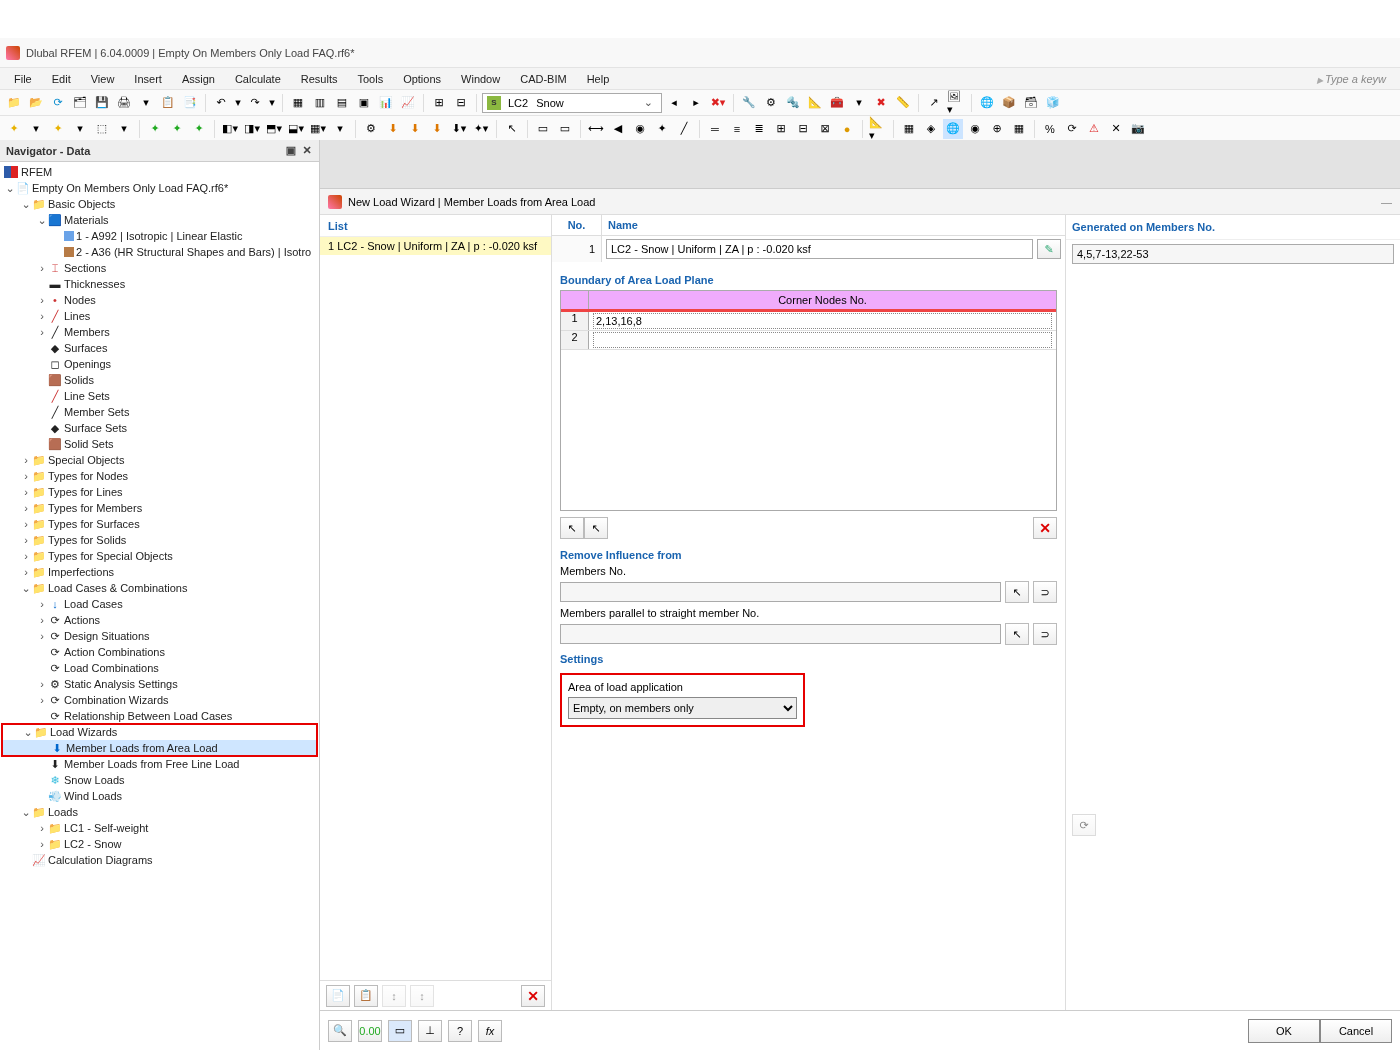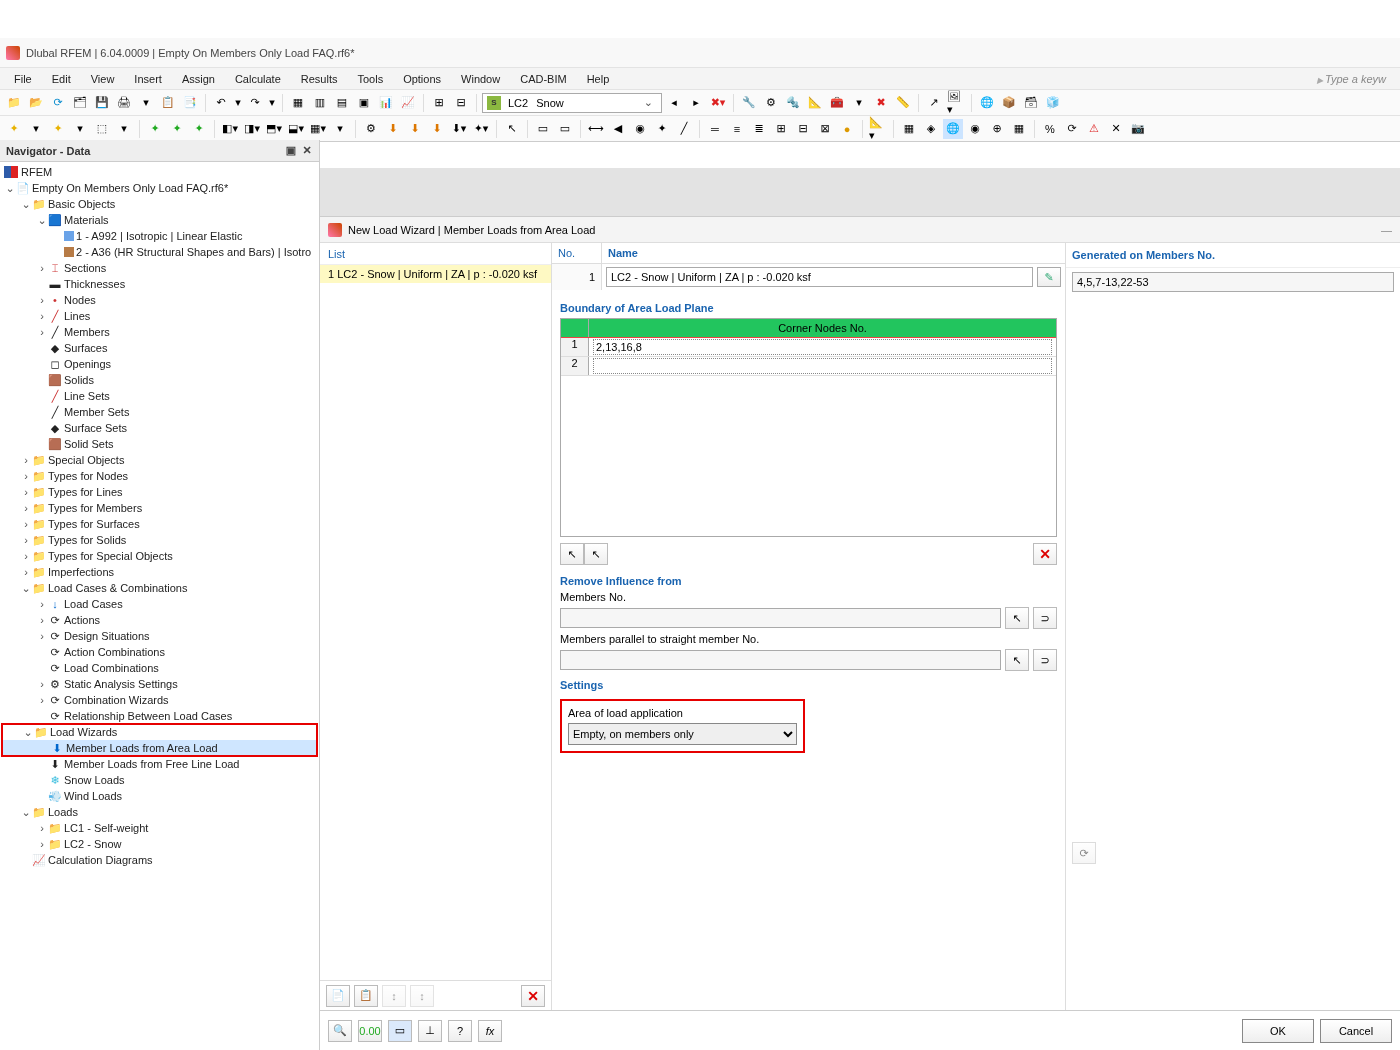--- a/index.html
+++ b/index.html
@@ -35,50 +35,50 @@
 .node .fold { width:14px; height:12px; margin-right:2px; display:inline-flex; align-items:center; justify-content:center;}
 .hl-red { outline:2px solid #e60000; outline-offset:-1px; }
 .sel { background:#cfe6ff;}
 .indent0 { padding-left:4px; }
 .indent1 { padding-left:20px; }
 .indent2 { padding-left:36px; }
 .indent3 { padding-left:52px; }
 .rfemic{width:14px;height:12px;display:inline-block;background:linear-gradient(90deg,#2d5ba9 50%,#d22 50%);}
 
 
-.workarea { flex:1; position:relative; background:#e3e3e3;margin-top:28px;}
+.workarea { flex:1; position:relative; background:#e3e3e3;}
 .dialog { position:absolute; left:0; top:48px; right:0; bottom:0; background:#fff; border-top:1px solid #ccc;}
 .dlg-title { height:26px; background:#f4f4f4; border-bottom:1px solid #ddd; display:flex; align-items:center; padding:0 8px;}
 .dlg-title .logo { width:14px; height:14px; background: linear-gradient(45deg,#f7a,#c40); border-radius:2px; margin-right:6px;}
 .dlg-body { display:flex; height:calc(100% - 26px - 40px);}
 .dlg-left { width:232px; border-right:1px solid #ddd; display:flex; flex-direction:column;}
-.dlg-left-head { height:22px; display:flex; align-items:center; padding:0 8px; color:#1a64b0; font-weight:400; border-bottom:1px solid #eee;}
+.dlg-left-head { height:22px; display:flex; align-items:center; padding:0 8px; color:#1a64b0; font-weight:700; border-bottom:1px solid #eee;}
 .dlg-list { flex:1;}
 .dlg-list-row { height:18px; display:flex; align-items:center; padding:0 8px; background:#fef9c3;}
 .dlg-left-tb { height:30px; border-top:1px solid #ddd; display:flex; align-items:center; padding:0 6px; gap:4px;}
 .btn-s { width:24px; height:22px; border:1px solid #bbb; background:linear-gradient(#fff,#eee); display:inline-flex; align-items:center; justify-content:center;}
 .xred { color:#d00; font-weight:700; font-size:14px;}
 
 .dlg-mid { flex:1; display:flex; flex-direction:column; padding:0; }
 .midrow { display:flex; border-bottom:1px solid #ddd; }
-.mid-no { width:50px; padding:4px 6px; color:#1a64b0; font-weight:400; text-align:left; border-right:1px solid #ddd;}
+.mid-no { width:50px; padding:4px 6px; color:#1a64b0; font-weight:700; text-align:center; border-right:1px solid #ddd;}
 .mid-name { flex:1; padding:4px 6px; color:#1a64b0; font-weight:700;}
 .midrow2 { display:flex; height:26px; }
 .midrow2 .no-in { width:50px; border-right:1px solid #ddd; display:flex; align-items:center; justify-content:flex-end; padding:0 6px; background:#fafafa;}
 .midrow2 .nm-in { flex:1; display:flex; align-items:center;}
 .midrow2 input { flex:1; height:20px; border:1px solid #aaa; margin:0 4px; padding:0 4px; background:#fff;}
 .edit-ic { width:24px; height:20px; border:1px solid #aaa; background:linear-gradient(#fff,#eee); display:inline-flex; align-items:center; justify-content:center; margin-right:4px; color:#3a7;}
 
 .tabs { display:flex; border-bottom:1px solid #ccc; margin-top:6px;}
 .tab { padding:4px 12px; background:#f0f0f0; border:1px solid #ccc; border-bottom:none; margin-right:-1px; color:#333;}
 .tab.active { background:linear-gradient(#fff27a,#f5e760); font-weight:400;}
 .panel { flex:1; padding:8px; display:flex; flex-direction:column; overflow:auto;}
 .grp-title { color:#1a64b0; font-weight:700; margin:4px 0;}
 .grid { border:1px solid #aaa; }
-.grid-head { display:flex; background:#22c55e; border-bottom:1px solid #ef4444;}
+.grid-head { display:flex; background:#f0abfc; border-bottom:3px solid #ef4444;}
 .grid-head div:first-child { width:28px; border-right:1px solid #aaa; }
 .grid-head div:last-child { flex:1; text-align:center; padding:3px;}
 .grid-row { display:flex; border-bottom:1px solid #ddd;}
 .grid-row .rn { width:28px; border-right:1px solid #aaa; text-align:center; background:#f2f2f2;}
 .grid-row .rc { flex:1; padding:1px 4px;}
 .grid-row input { width:100%; border:1px dotted #888; padding:1px 2px; background:#fff;}
 .grid-space { height:160px; }
 .grid-tb { display:flex; padding:6px 0; }
 .grid-tb .btn-s:last-of-type { margin-left:auto;}
 
@@ -87,21 +87,21 @@
 .btn-ic { width:24px; height:22px; border:1px solid #bbb; background:linear-gradient(#fff,#eee); display:inline-flex; align-items:center; justify-content:center;}
 
 .settings-box { border:2px solid #e60000; padding:6px; margin:4px 0; width:245px;}
 .settings-box select { width:100%; height:22px; border:1px solid #888;}
 
 .dlg-right { width:335px; border-left:1px solid #ddd; padding:0;}
 .dlg-right-head { padding:6px; color:#1a64b0; font-weight:700; border-bottom:1px solid #eee;}
 .dlg-right input { width:calc(100% - 12px); margin:4px 6px; height:20px; border:1px solid #aaa; background:#f6f6f6; padding:0 4px;}
 
 .dlg-foot { height:40px; border-top:1px solid #ccc; display:flex; align-items:center; padding:0 8px; gap:6px;}
-.dlg-foot .right { margin-left:auto; display:flex; gap:6px;}
+.dlg-foot .right { margin-left:auto; display:flex; gap:0;}
 .btn { min-width:72px; height:24px; border:1px solid #888; background:linear-gradient(#fff,#eee); padding:0 14px;}
 
 .arrow { position:absolute; left:272px; top:550px; width:90px; height:70px;}
 .arrow svg { width:100%; height:100%;}
 </style>
 </head>
 <body>
 
 <div class="titlebar">
   <span class="logo"></span>

